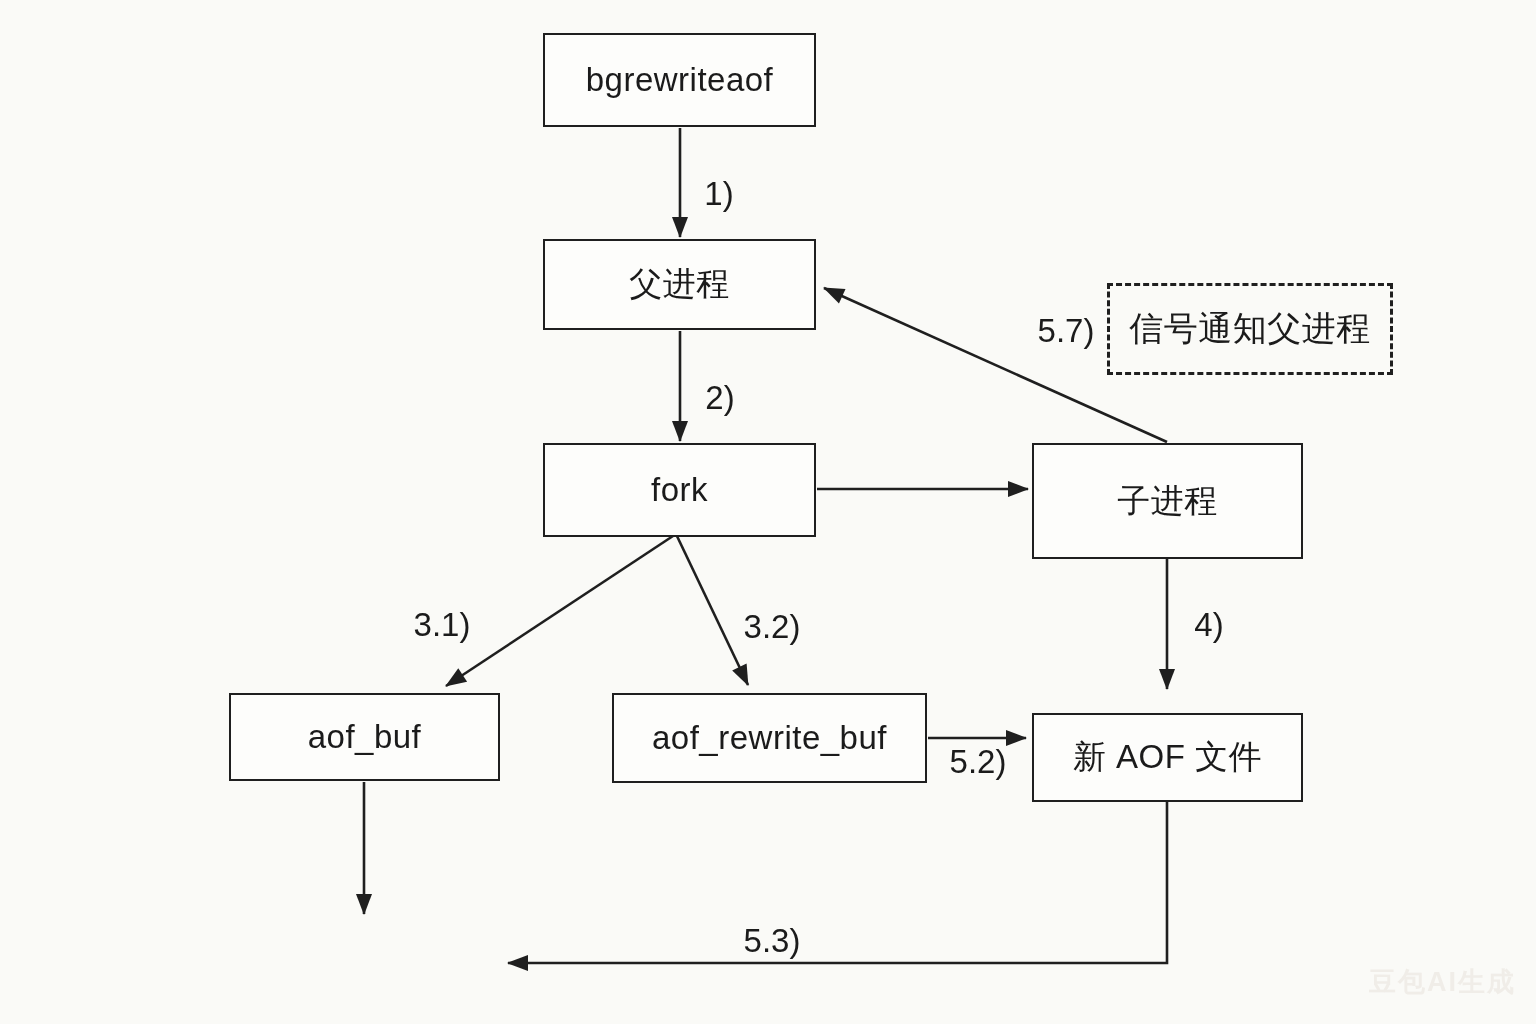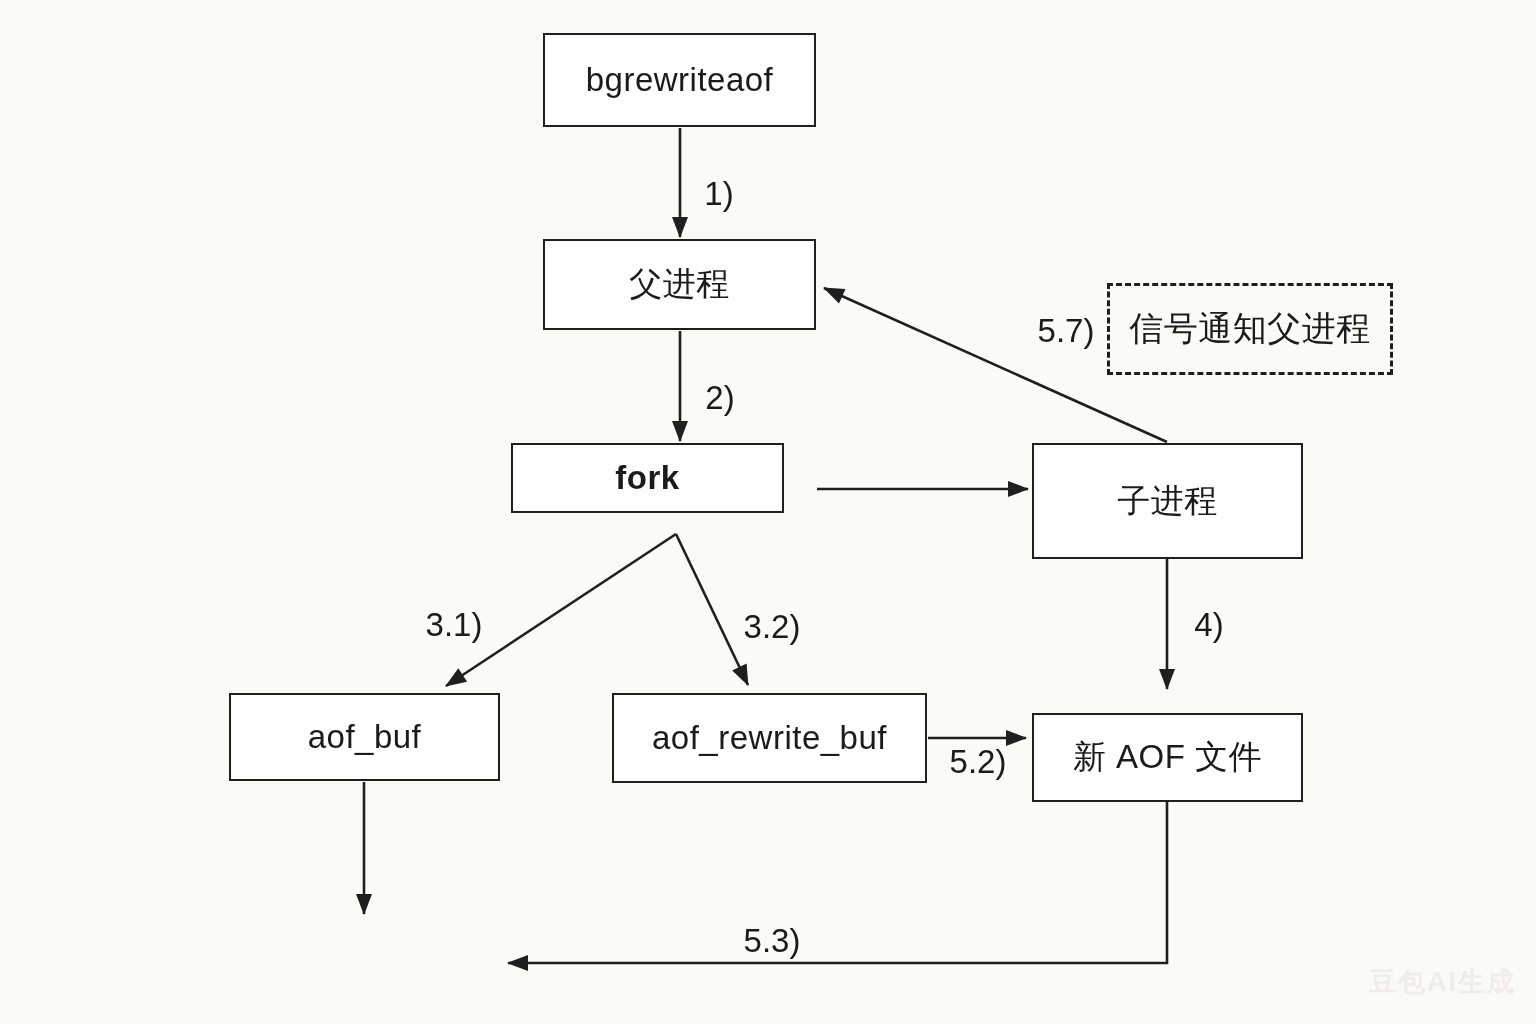--- a/index.html
+++ b/index.html
@@ -32,38 +32,38 @@
     font-size:33px;
     color:#1b1b1b;
     letter-spacing:0.5px;
     white-space:nowrap;
   }
   .box.dashed { border:3px dashed #1f1f1f; background:transparent; }
 
   
   #n-bgrewriteaof   { left:543px;  top:33px;  width:273px; height:94px; }
   #n-parent         { left:543px;  top:239px; width:273px; height:91px; }
-  #n-fork           { left:511px;  top:443px; width:273px; height:70px;font-weight:bold; }
+  #n-fork           { left:543px;  top:443px; width:273px; height:94px; }
   #n-child          { left:1032px; top:443px; width:271px; height:116px; }
   #n-signal         { left:1107px; top:283px; width:286px; height:92px; font-size:34px; }
   #n-aofbuf         { left:229px;  top:693px; width:271px; height:88px; }
   #n-aofrewritebuf  { left:612px;  top:693px; width:315px; height:90px; }
   #n-newaof         { left:1032px; top:693px; width:271px; height:89px;margin-top:20px; }
   #n-oldaof         { left:229px;  top:918px; width:271px; height:91px; }
 
   .edge-label {
     position:absolute;
     transform:translate(-50%,-50%);
     font-size:33px;
     color:#1b1b1b;
     white-space:nowrap;
   }
   #l-step1  { left:719px;  top:194px; }
   #l-step2  { left:720px;  top:398px; }
-  #l-step31 { left:442px;  top:625px;margin-left:12px; }
+  #l-step31 { left:442px;  top:625px; }
   #l-step32 { left:759px;  top:627px;margin-left:13px; }
   #l-step4  { left:1209px; top:625px; }
   #l-step51 { left:1066px; top:331px; }
   #l-step52 { left:978px;  top:762px; }
   #l-step53 { left:772px;  top:941px; }
 
   .watermark {
     position:absolute;
     right:20px;
     bottom:24px;

